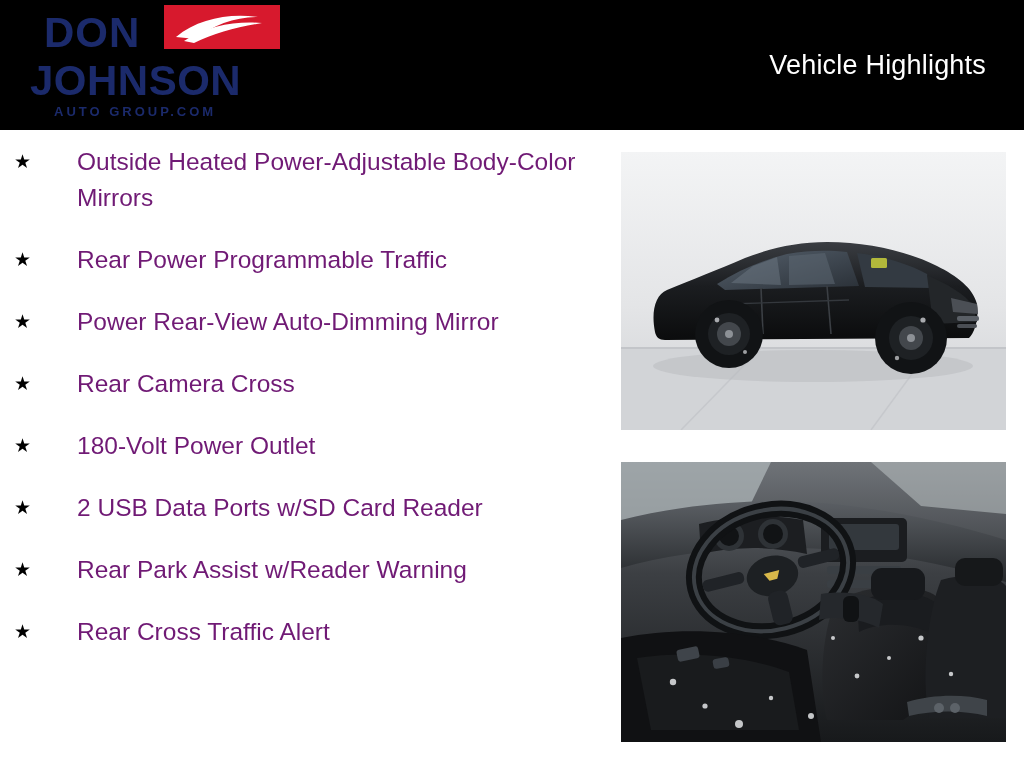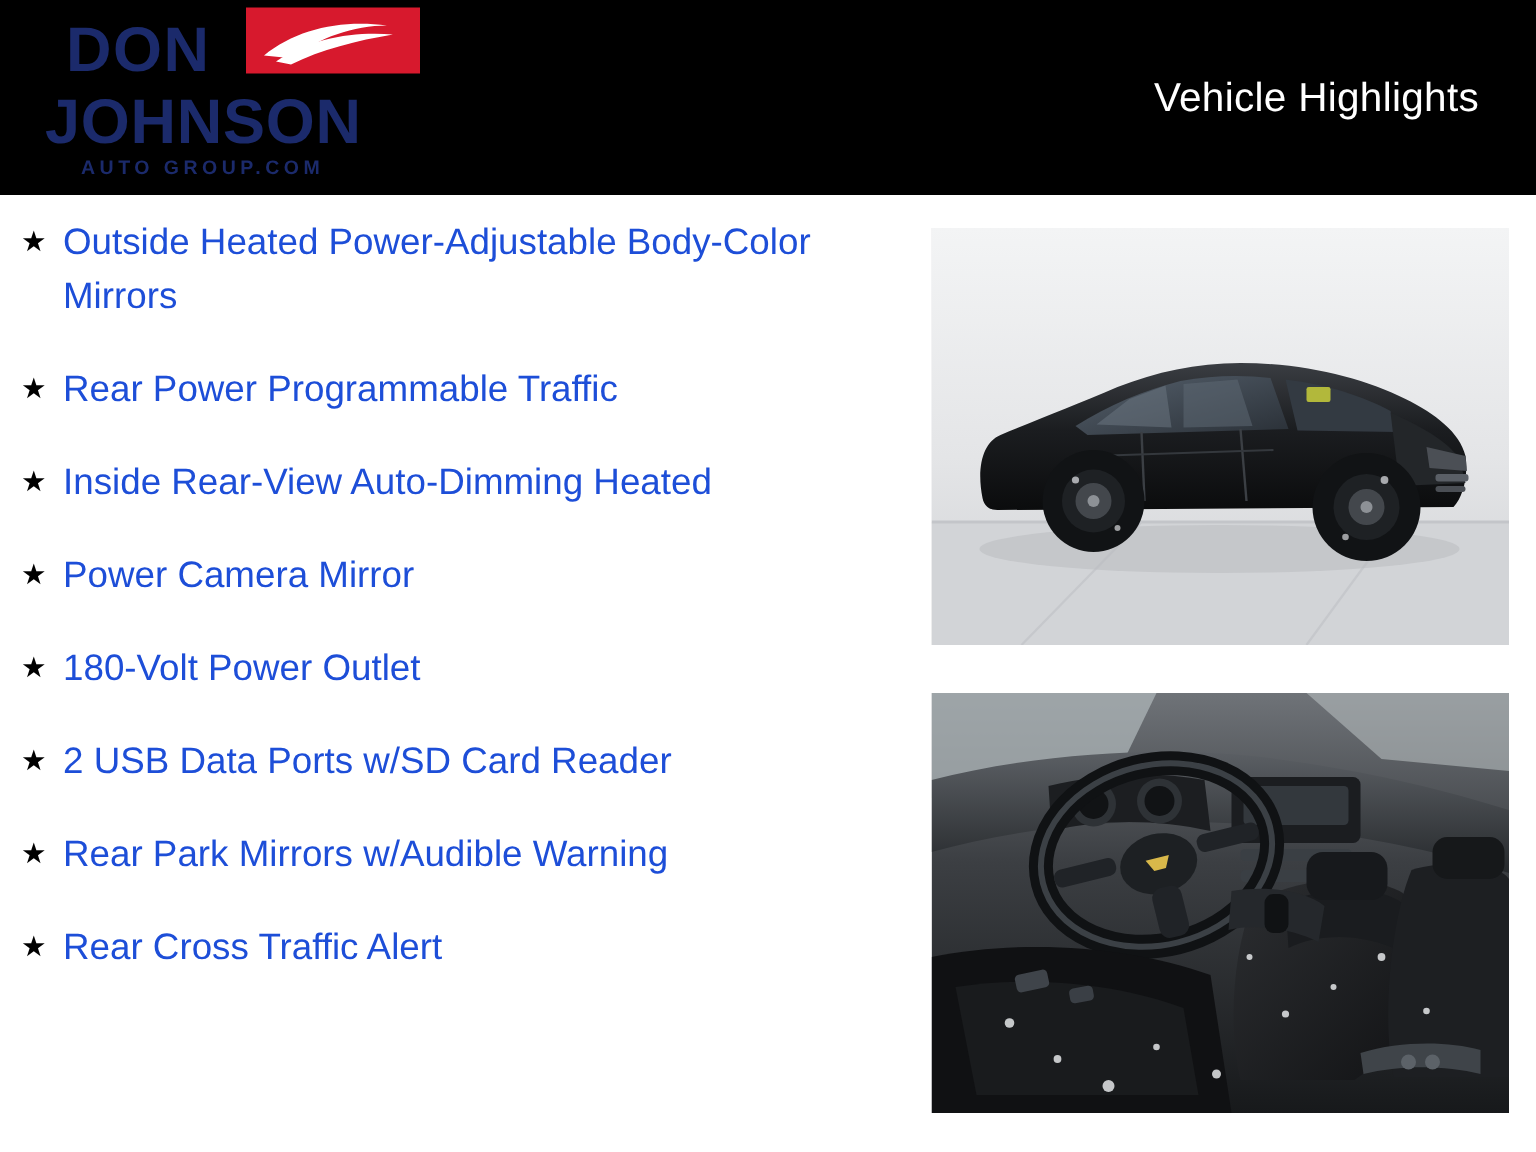--- a/index.html
+++ b/index.html
@@ -77,21 +77,22 @@
     color: #000000;
     font-size: 19px;
     line-height: 36px;
     text-align: left;
   }
 
   .feature-text {
     flex: 1 1 auto;
     font-size: 24.5px;
     line-height: 36px;
-    color: #1d4ed8;
+    color: #701a75;
+    margin-left: 35px;
   }
 
   
   .photo {
     position: absolute;
     overflow: hidden;
     background: #e9eaec;
   }
 
   #photo-exterior {
@@ -144,41 +145,41 @@
         <span class="feature-text">Outside Heated Power-Adjustable Body-Color Mirrors</span>
       </div>
 
       <div class="feature">
         <span class="bullet">★</span>
         <span class="feature-text">Rear Power Programmable Traffic</span>
       </div>
 
       <div class="feature">
         <span class="bullet">★</span>
-        <span class="feature-text">Inside Rear-View Auto-Dimming Heated</span>
-      </div>
-
-      <div class="feature">
-        <span class="bullet">★</span>
-        <span class="feature-text">Power Camera Mirror</span>
+        <span class="feature-text">Power Rear-View Auto-Dimming Mirror</span>
+      </div>
+
+      <div class="feature">
+        <span class="bullet">★</span>
+        <span class="feature-text">Rear Camera Cross</span>
       </div>
 
       <div class="feature">
         <span class="bullet">★</span>
         <span class="feature-text">180-Volt Power Outlet</span>
       </div>
 
       <div class="feature">
         <span class="bullet">★</span>
         <span class="feature-text">2 USB Data Ports w/SD Card Reader</span>
       </div>
 
       <div class="feature">
         <span class="bullet">★</span>
-        <span class="feature-text">Rear Park Mirrors w/Audible Warning</span>
+        <span class="feature-text">Rear Park Assist w/Reader Warning</span>
       </div>
 
       <div class="feature">
         <span class="bullet">★</span>
         <span class="feature-text">Rear Cross Traffic Alert</span>
       </div>
 
     </div>
 
     <div class="photo" id="photo-exterior">

